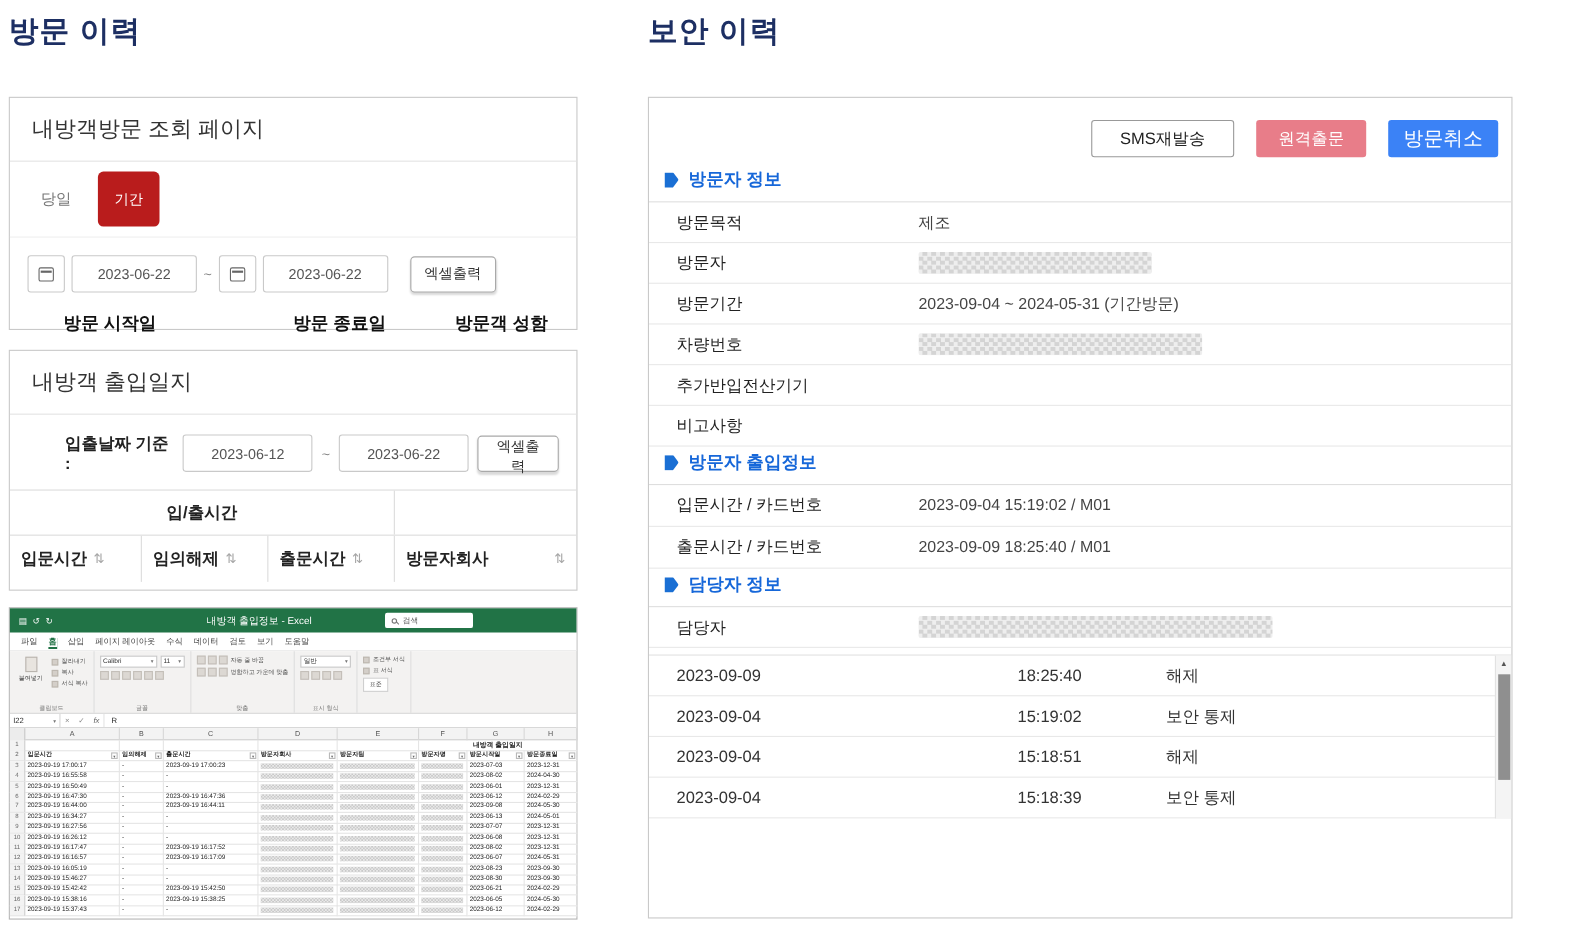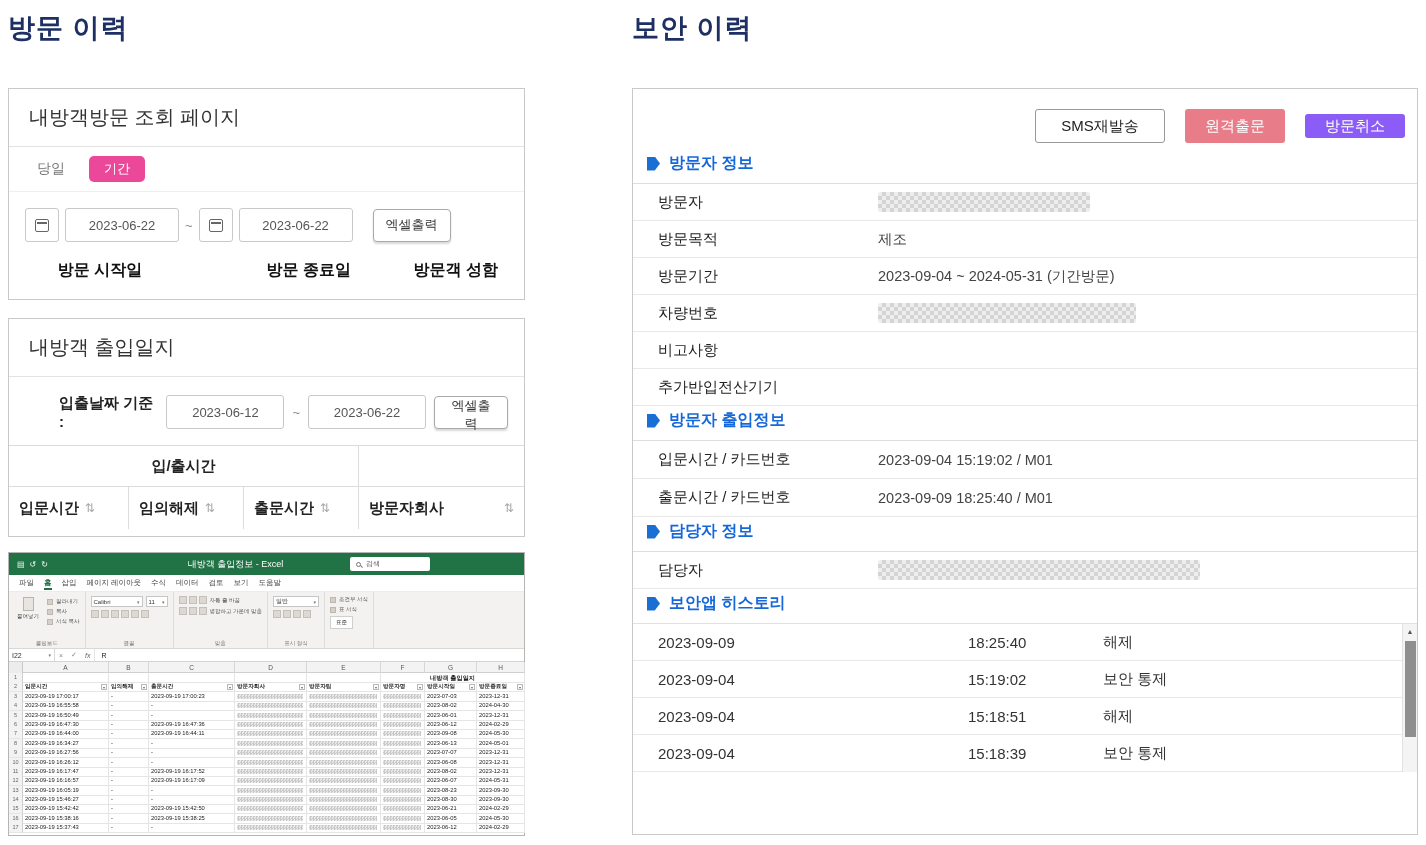--- a/index.html
+++ b/index.html
@@ -3,30 +3,30 @@
 <meta charset="utf-8">
 <style>
 *{margin:0;padding:0;box-sizing:border-box}
 html,body{width:1426px;height:845px;background:#fff;font-family:"Liberation Sans",sans-serif;color:#333;overflow:hidden;position:relative}
 button,input{font-family:"Liberation Sans",sans-serif}
 
 .big-title{font-size:27px;font-weight:bold;color:#1d2f63;letter-spacing:1px}
 
 
 .col-left{position:absolute;left:8px;top:10px;width:517px}
-.col-right{position:absolute;left:632px;top:10px;width:786px}
+.col-right{position:absolute;left:589px;top:10px;width:786px}
 .panel{background:#fff;border:1px solid #c9c9c9}
 .panel-visit{position:absolute;left:0;top:78px;width:517px;height:212px}
 .panel-log{position:absolute;left:0;top:308px;width:517px;height:219px}
 
 .panel-head{font-size:20px;color:#333;padding:15px 20px;border-bottom:1px solid #e3e3e3}
 
 .tab-row{display:flex;align-items:center;gap:24px;padding:9px 0 9px 28px;border-bottom:1px solid #efefef}
 .tab-day{font-size:14px;color:#777;background:none;border:none;cursor:pointer}
-.tab-period{background:#ec4899;color:#fff;border:none;border-radius:5px;font-size:13px;padding:4px 15px;cursor:pointer}
+.tab-period{background:#b91c1c;color:#fff;border:none;border-radius:5px;font-size:13px;padding:16px 15px;cursor:pointer}
 
 .date-row{display:flex;align-items:center;gap:6px;padding:16px 16px 10px}
 .cal-btn{width:34px;height:34px;border:1px solid #c9c9c9;background:#fff;border-radius:3px;display:flex;align-items:center;justify-content:center;cursor:pointer}
 .cal-ico{width:14px;height:13px;border:1.5px solid #666;border-radius:2px;position:relative;display:inline-block}
 .cal-ico::before{content:"";position:absolute;left:1px;right:1px;top:2px;height:2.5px;background:#666}
 .date-input{width:114px;height:34px;border:1px solid #c9c9c9;border-radius:3px;text-align:center;font-size:13px;color:#555;background:#fff}
 .tilde{color:#888;font-size:13px}
 .excel-btn{height:33px;padding:0 12px;background:#fff;border:1px solid #a9a9a9;border-radius:4px;font-size:13px;color:#333;margin-left:14px;box-shadow:0 2px 2px rgba(0,0,0,.15);cursor:pointer}
 
 .visit-cols{display:flex;align-items:center;padding:8px 16px 0}
@@ -91,21 +91,21 @@
 .x-h{display:flex;justify-content:space-between;align-items:center;padding-right:1px}
 .x-ht{font-weight:bold;font-size:5.6px;overflow:hidden;white-space:nowrap}
 .x-filter{width:6px;height:6px;border:1px solid #b9b9b9;background:#fff;font-size:4px;line-height:5px;color:#666;text-align:center;flex:none;cursor:pointer}
 .redact::before{content:"";display:block;height:5px;margin:2px 3px 0 0;background:repeating-conic-gradient(#c9c9c9 0% 25%,#e9e9e9 0% 50%) 0 0/3px 3px}
 
 
 .panel-security{position:absolute;left:0;top:78px;width:786px;height:747px;overflow:hidden}
 .sec-toolbar{display:flex;justify-content:flex-end;align-items:center;gap:20px;padding:20px 12px 6px}
 .btn-outline{height:34px;min-width:130px;background:#fff;border:1px solid #999;border-radius:3px;font-size:15px;color:#222;cursor:pointer;padding:0 14px}
 .btn-rose{height:34px;min-width:100px;background:#e87d89;border:none;border-radius:3px;color:#fff;font-size:15px;cursor:pointer;padding:0 14px}
-.btn-red{height:24px;min-width:100px;background:#8b5cf6;border:none;border-radius:3px;color:#fff;font-size:15px;cursor:pointer;padding:0 14px}
+.btn-red{height:34px;min-width:100px;background:#3b82f6;border:none;border-radius:3px;color:#fff;font-size:18px;cursor:pointer;padding:0 14px}
 .sec-heading{display:flex;align-items:center;gap:9px;font-size:16px;font-weight:bold;color:#1667d9;margin:4px 0 9px 14px}
 .sec-heading.mt{}
 .tag-ico{width:13px;height:14px;background:#1a6fd4;clip-path:polygon(0 0,60% 0,100% 50%,60% 100%,0 100%);display:inline-block;flex:none}
 .info-table{border-top:1px solid #dedede}
 .info-row{display:grid;grid-template-columns:220px 1fr;align-items:center;height:37px;border-bottom:1px solid #e8e8e8;padding-left:25px}
 .access-table .info-row{height:38px}
 .info-label{font-size:15px;color:#222}
 .info-value{font-size:14.5px;color:#444}
 .info-value.mosaic{width:212px;height:20px;background:repeating-conic-gradient(#d4d4d4 0% 25%,#eeeeee 0% 50%) 0 0/8px 8px;border-radius:2px}
 .visitor-table div.info-row:nth-of-type(4) .info-value.mosaic{width:258px}
@@ -582,46 +582,46 @@
       <button class="btn-red">방문취소</button>
     </div>
 
     <div class="sec-heading">
       <span class="tag-ico"></span>
       <span>방문자 정보</span>
     </div>
     <div class="info-table visitor-table">
 
         <div class="info-row">
+          <span class="info-label">방문목적</span>
+          <span class="info-value">제조</span>
+        </div>
+
+        <div class="info-row">
           <span class="info-label">방문자</span>
           <span class="info-value mosaic"></span>
         </div>
 
         <div class="info-row">
-          <span class="info-label">방문목적</span>
-          <span class="info-value">제조</span>
-        </div>
-
-        <div class="info-row">
           <span class="info-label">방문기간</span>
           <span class="info-value">2023-09-04 ~ 2024-05-31 (기간방문)</span>
         </div>
 
         <div class="info-row">
           <span class="info-label">차량번호</span>
           <span class="info-value mosaic"></span>
         </div>
 
         <div class="info-row">
+          <span class="info-label">추가반입전산기기</span>
+          <span class="info-value"></span>
+        </div>
+
+        <div class="info-row">
           <span class="info-label">비고사항</span>
-          <span class="info-value"></span>
-        </div>
-
-        <div class="info-row">
-          <span class="info-label">추가반입전산기기</span>
           <span class="info-value"></span>
         </div>
       </div>
 
     <div class="sec-heading mt">
       <span class="tag-ico"></span>
       <span>방문자 출입정보</span>
     </div>
     <div class="info-table access-table">
 
@@ -641,24 +641,20 @@
       <span>담당자 정보</span>
     </div>
     <div class="info-table manager-table">
 
         <div class="info-row">
           <span class="info-label">담당자</span>
           <span class="info-value mosaic"></span>
         </div>
       </div>
 
-    <div class="sec-heading mt">
-      <span class="tag-ico"></span>
-      <span>보안앱 히스토리</span>
-    </div>
     <div class="history-wrap">
       <div class="history-table">
 
           <div class="hist-row">
             <span class="hist-date">2023-09-09</span>
             <span class="hist-time">18:25:40</span>
             <span class="hist-status">해제</span>
           </div>
 
           <div class="hist-row">

